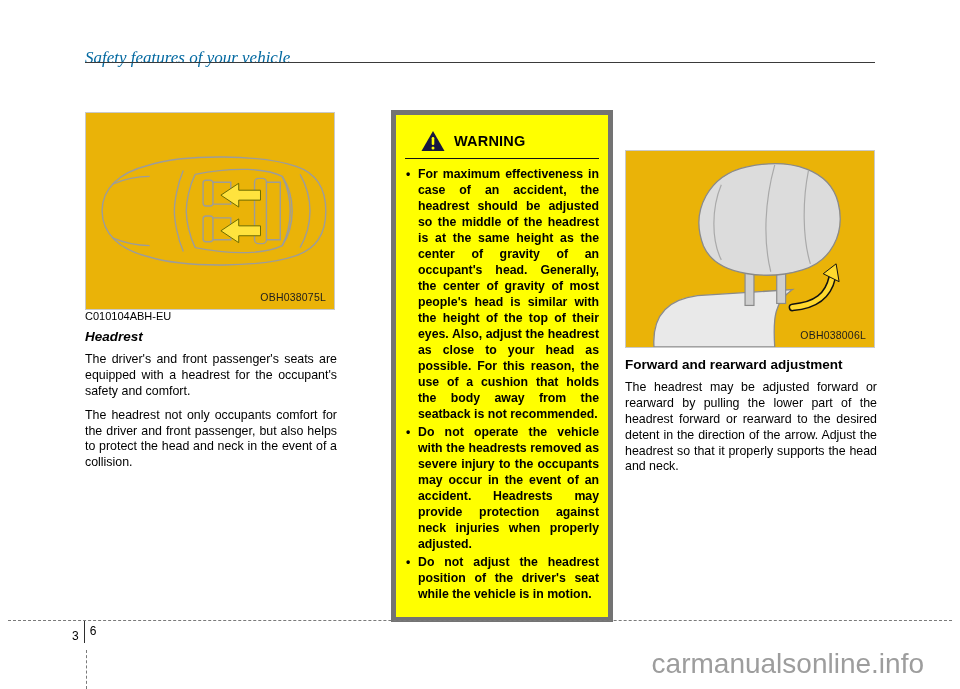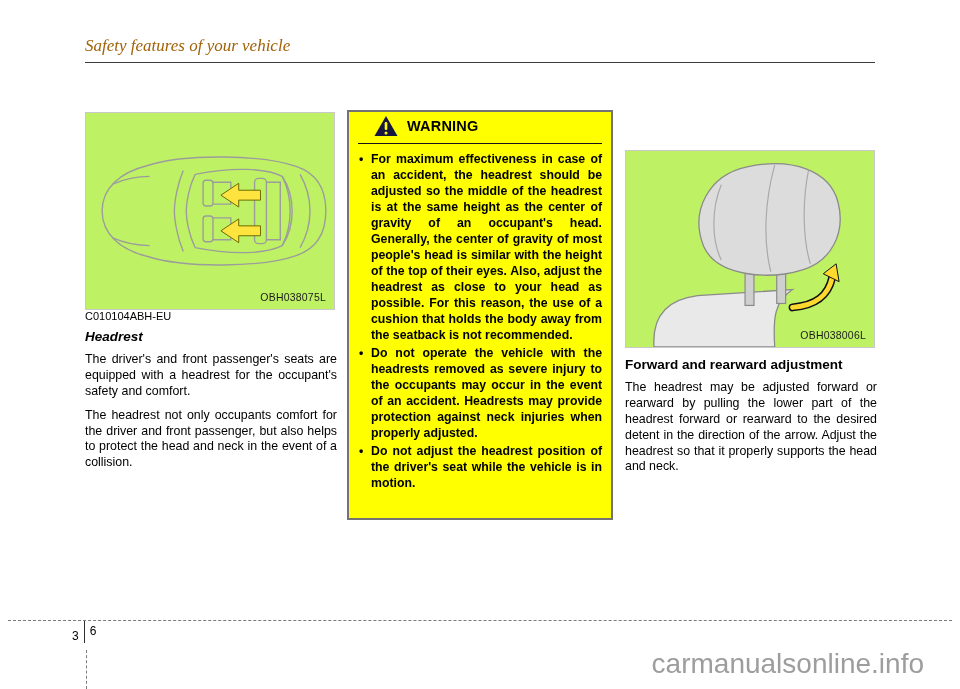--- a/index.html
+++ b/index.html
@@ -2,52 +2,53 @@
 <html><head>
 <meta charset="utf-8">
 <style>
   * { margin:0; padding:0; box-sizing:border-box; }
   html,body { background:#ffffff; }
   .page {
     position:relative; width:960px; height:689px; background:#fff;
     font-family:"Liberation Sans", sans-serif; color:#000; overflow:hidden;
   }
   .header-title {
-    position:absolute; left:85px; top:36px;
+    position:absolute; left:85px; top:48px;
     font-family:"Liberation Serif", serif; font-style:italic;
-    font-size:17px; color:#a16207;
+    font-size:17px; color:#0369a1;
   }
   .header-rule {
     position:absolute; left:85px; top:62px; width:790px; height:0;
     border-top:1.5px solid #3a3a3a;
   }
   .col-left  { position:absolute; left:85px;  top:112px; width:252px; }
   .col-mid   { position:absolute; left:347px; top:110px; width:266px; }
   .col-right { position:absolute; left:625px; top:112px; width:252px;margin-top:38px; }
 
   .figure {
     position:relative; width:250px; height:198px;
-    border:1px solid #c9c9c9; background:#bef264;
+    border:1px solid #c9c9c9; background:#eab308;
   }
   .figure svg { display:block; width:100%; height:100%; }
   .fig-caption {
     position:absolute; right:8px; bottom:6px;
     font-size:10.5px; color:#1d1d1d; letter-spacing:0.2px;
   }
   .section-code { font-size:11px; }
   .heading-italic {
     margin-top:7px; font-size:13.5px; font-weight:bold; font-style:italic;
   }
   .body-text {
     margin-top:8px; font-size:12.4px; line-height:1.28; text-align:justify;
   }
 
   .warning-box {
-    background:#ffff00; border:2px solid #737373; padding:0 9px 12px;
+    background:#ffff00; border:5px solid #737373; padding:12px 9px 12px;
     min-height:410px;
+    margin-left:44px;
   }
   .warning-header {
     display:flex; align-items:center; gap:9px;
     padding:3px 0 6px 16px; border-bottom:1.5px solid #141414;
   }
   .warning-title { font-weight:bold; font-size:14.5px; letter-spacing:0.2px; }
   .warn-list { list-style:none; margin-top:8px; }
   .warn-list li {
     position:relative; padding-left:13px; margin-bottom:2px;
     font-weight:bold; font-size:12.3px; line-height:1.3; text-align:justify;

